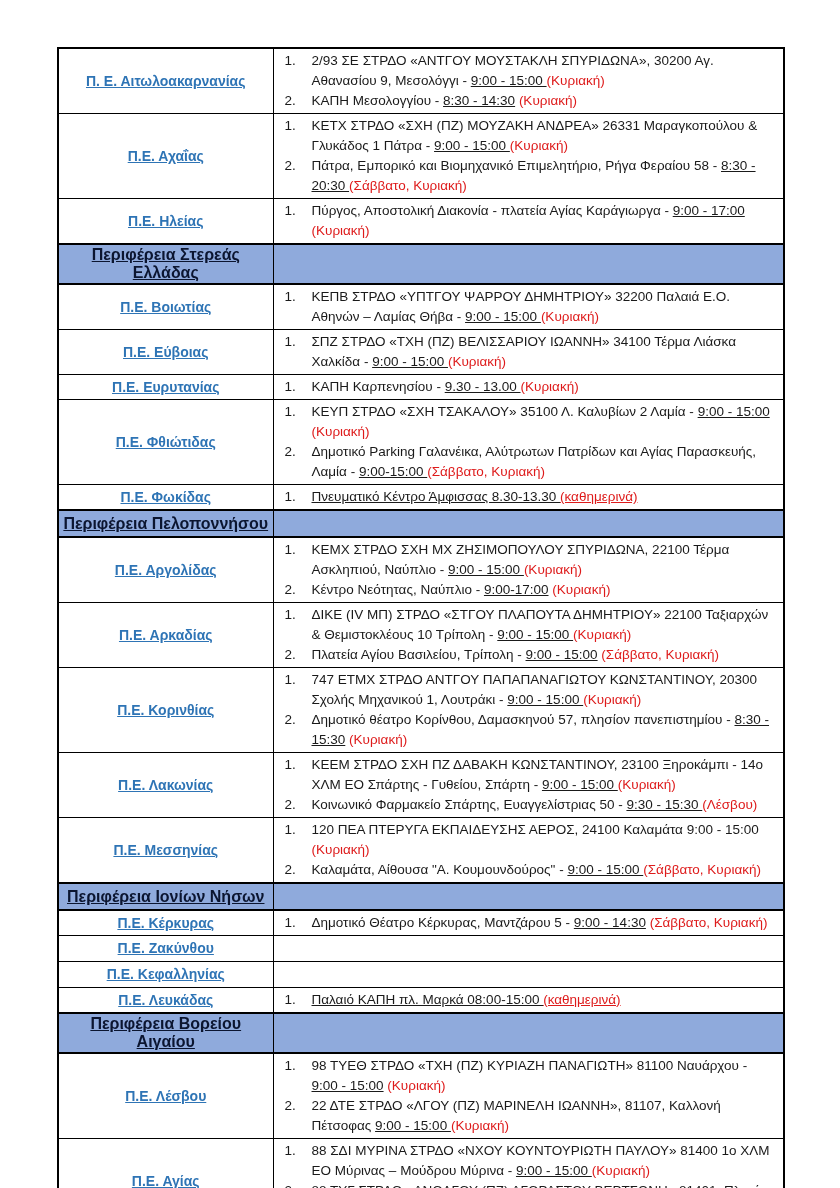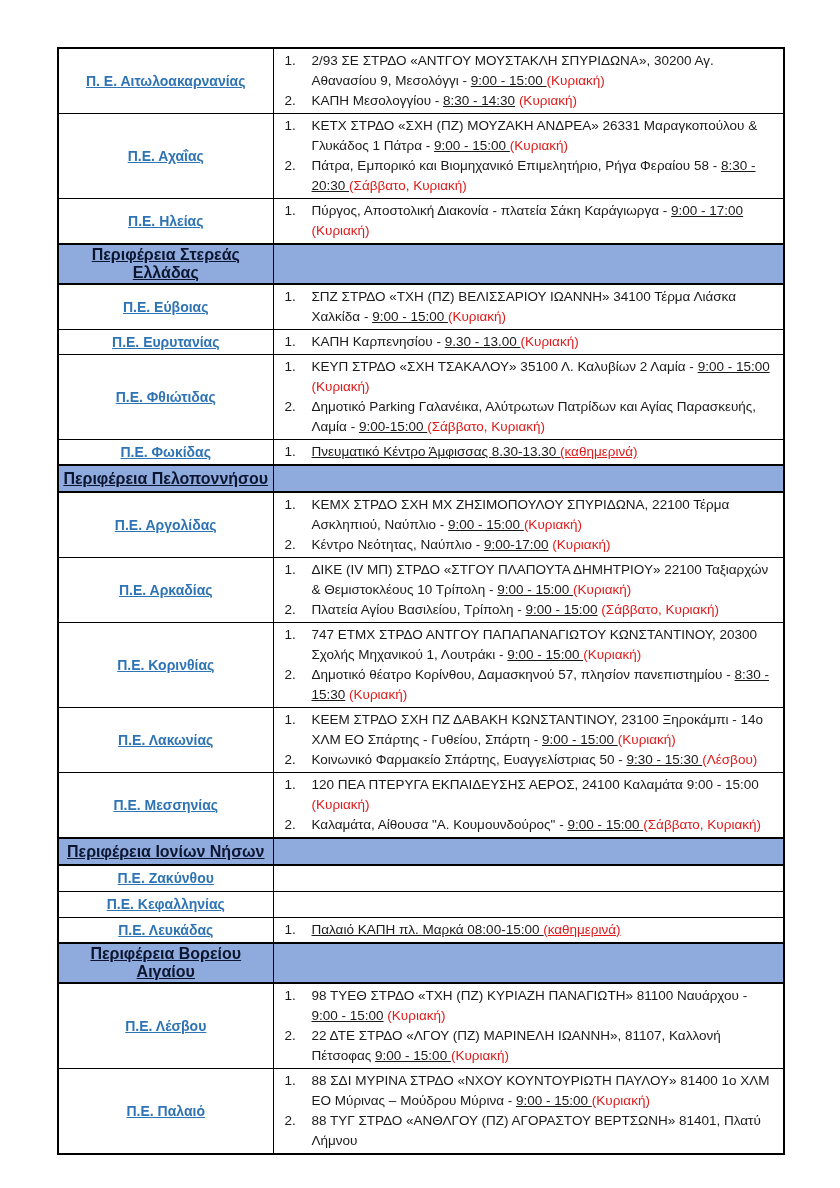--- a/index.html
+++ b/index.html
@@ -80,27 +80,35 @@
             <ol class="loc-list">
               <li class="loc-item"><span class="num">1.</span><span>ΚΕΤΧ ΣΤΡΔΟ «ΣΧΗ (ΠΖ) ΜΟΥΖΑΚΗ ΑΝΔΡΕΑ» 26331 Μαραγκοπούλου &amp; Γλυκάδος 1 Πάτρα - </span><span class="u">9:00 - 15:00 </span><span class="red">(Κυριακή)</span></li>
               <li class="loc-item"><span class="num">2.</span><span>Πάτρα, Εμπορικό και Βιομηχανικό Επιμελητήριο, Ρήγα Φεραίου 58 - </span><span class="u">8:30 - 20:30 </span><span class="red">(Σάββατο, Κυριακή)</span></li>
             </ol>
           </td>
         </tr>
         <tr class="region">
           <td class="cell-name"><span class="region-name">Π.Ε. Ηλείας</span></td>
           <td class="cell-locations">
             <ol class="loc-list">
-              <li class="loc-item"><span class="num">1.</span><span>Πύργος, Αποστολική Διακονία - πλατεία Σάκη Καράγιωργα - </span><span class="u">9:00 - 17:00</span><span> </span><span class="red">(Κυριακή)</span></li>
+              <li class="loc-item"><span class="num">1.</span><span>Πύργος, Αποστολική Διακονία - πλατεία Αγίας Καράγιωργα - </span><span class="u">9:00 - 17:00</span><span> </span><span class="red">(Κυριακή)</span></li>
             </ol>
           </td>
         </tr>
         <tr class="section empty">
           <td class="cell-name"><span class="section-title">Περιφέρεια Στερεάς Ελλάδας</span></td>
           <td class="cell-locations"></td>
+        </tr>
+        <tr class="region">
+          <td class="cell-name"><span class="region-name">Π.Ε. Βοιωτίας</span></td>
+          <td class="cell-locations">
+            <ol class="loc-list">
+              <li class="loc-item"><span class="num">1.</span><span>ΚΕΠΒ ΣΤΡΔΟ «ΥΠΤΓΟΥ ΨΑΡΡΟΥ ΔΗΜΗΤΡΙΟΥ» 32200 Παλαιά Ε.Ο. Αθηνών – Λαμίας Θήβα - </span><span class="u">9:00 - 15:00 </span><span class="red">(Κυριακή)</span></li>
+            </ol>
+          </td>
         </tr>
         <tr class="region">
           <td class="cell-name"><span class="region-name">Π.Ε. Εύβοιας</span></td>
           <td class="cell-locations">
             <ol class="loc-list">
               <li class="loc-item"><span class="num">1.</span><span>ΣΠΖ ΣΤΡΔΟ «ΤΧΗ (ΠΖ) ΒΕΛΙΣΣΑΡΙΟΥ ΙΩΑΝΝΗ» 34100 Τέρμα Λιάσκα Χαλκίδα - </span><span class="u">9:00 - 15:00 </span><span class="red">(Κυριακή)</span></li>
             </ol>
           </td>
         </tr>
         <tr class="region">
@@ -174,20 +182,28 @@
             <ol class="loc-list">
               <li class="loc-item"><span class="num">1.</span><span>120 ΠΕΑ ΠΤΕΡΥΓΑ ΕΚΠΑΙΔΕΥΣΗΣ ΑΕΡΟΣ, 24100 Καλαμάτα 9:00 - 15:00 </span><span class="red">(Κυριακή)</span></li>
               <li class="loc-item"><span class="num">2.</span><span>Καλαμάτα, Αίθουσα "Α. Κουμουνδούρος" - </span><span class="u">9:00 - 15:00 </span><span class="red">(Σάββατο, Κυριακή)</span></li>
             </ol>
           </td>
         </tr>
         <tr class="section empty">
           <td class="cell-name"><span class="section-title">Περιφέρεια Ιονίων Νήσων</span></td>
           <td class="cell-locations"></td>
         </tr>
+        <tr class="region">
+          <td class="cell-name"><span class="region-name">Π.Ε. Κέρκυρας</span></td>
+          <td class="cell-locations">
+            <ol class="loc-list">
+              <li class="loc-item"><span class="num">1.</span><span>Δημοτικό Θέατρο Κέρκυρας, Μαντζάρου 5 - </span><span class="u">9:00 - 14:30</span><span> </span><span class="red">(Σάββατο, Κυριακή)</span></li>
+            </ol>
+          </td>
+        </tr>
         <tr class="region empty">
           <td class="cell-name"><span class="region-name">Π.Ε. Ζακύνθου</span></td>
           <td class="cell-locations"></td>
         </tr>
         <tr class="region empty">
           <td class="cell-name"><span class="region-name">Π.Ε. Κεφαλληνίας</span></td>
           <td class="cell-locations"></td>
         </tr>
         <tr class="region">
           <td class="cell-name"><span class="region-name">Π.Ε. Λευκάδας</span></td>
@@ -204,21 +220,21 @@
         <tr class="region">
           <td class="cell-name"><span class="region-name">Π.Ε. Λέσβου</span></td>
           <td class="cell-locations">
             <ol class="loc-list">
               <li class="loc-item"><span class="num">1.</span><span>98 ΤΥΕΘ ΣΤΡΔΟ «ΤΧΗ (ΠΖ) ΚΥΡΙΑΖΗ ΠΑΝΑΓΙΩΤΗ» 81100 Ναυάρχου - </span><span class="u">9:00 - 15:00</span><span> </span><span class="red">(Κυριακή)</span></li>
               <li class="loc-item"><span class="num">2.</span><span>22 ΔΤΕ ΣΤΡΔΟ «ΛΓΟΥ (ΠΖ) ΜΑΡΙΝΕΛΗ ΙΩΑΝΝΗ», 81107, Καλλονή Πέτσοφας </span><span class="u">9:00 - 15:00 </span><span class="red">(Κυριακή)</span></li>
             </ol>
           </td>
         </tr>
         <tr class="region">
-          <td class="cell-name"><span class="region-name">Π.Ε. Παλαιό</span></td>
+          <td class="cell-name"><span class="region-name">Π.Ε. Αγίας</span></td>
           <td class="cell-locations">
             <ol class="loc-list">
               <li class="loc-item"><span class="num">1.</span><span>88 ΣΔΙ ΜΥΡΙΝΑ ΣΤΡΔΟ «ΝΧΟΥ ΚΟΥΝΤΟΥΡΙΩΤΗ ΠΑΥΛΟΥ» 81400 1ο ΧΛΜ ΕΟ Μύρινας – Μούδρου Μύρινα - </span><span class="u">9:00 - 15:00 </span><span class="red">(Κυριακή)</span></li>
               <li class="loc-item"><span class="num">2.</span><span>88 ΤΥΓ ΣΤΡΔΟ «ΑΝΘΛΓΟΥ (ΠΖ) ΑΓΟΡΑΣΤΟΥ ΒΕΡΤΣΩΝΗ» 81401, Πλατύ Λήμνου </span></li>
             </ol>
           </td>
         </tr>
       </tbody>
   </table>
 </div>

